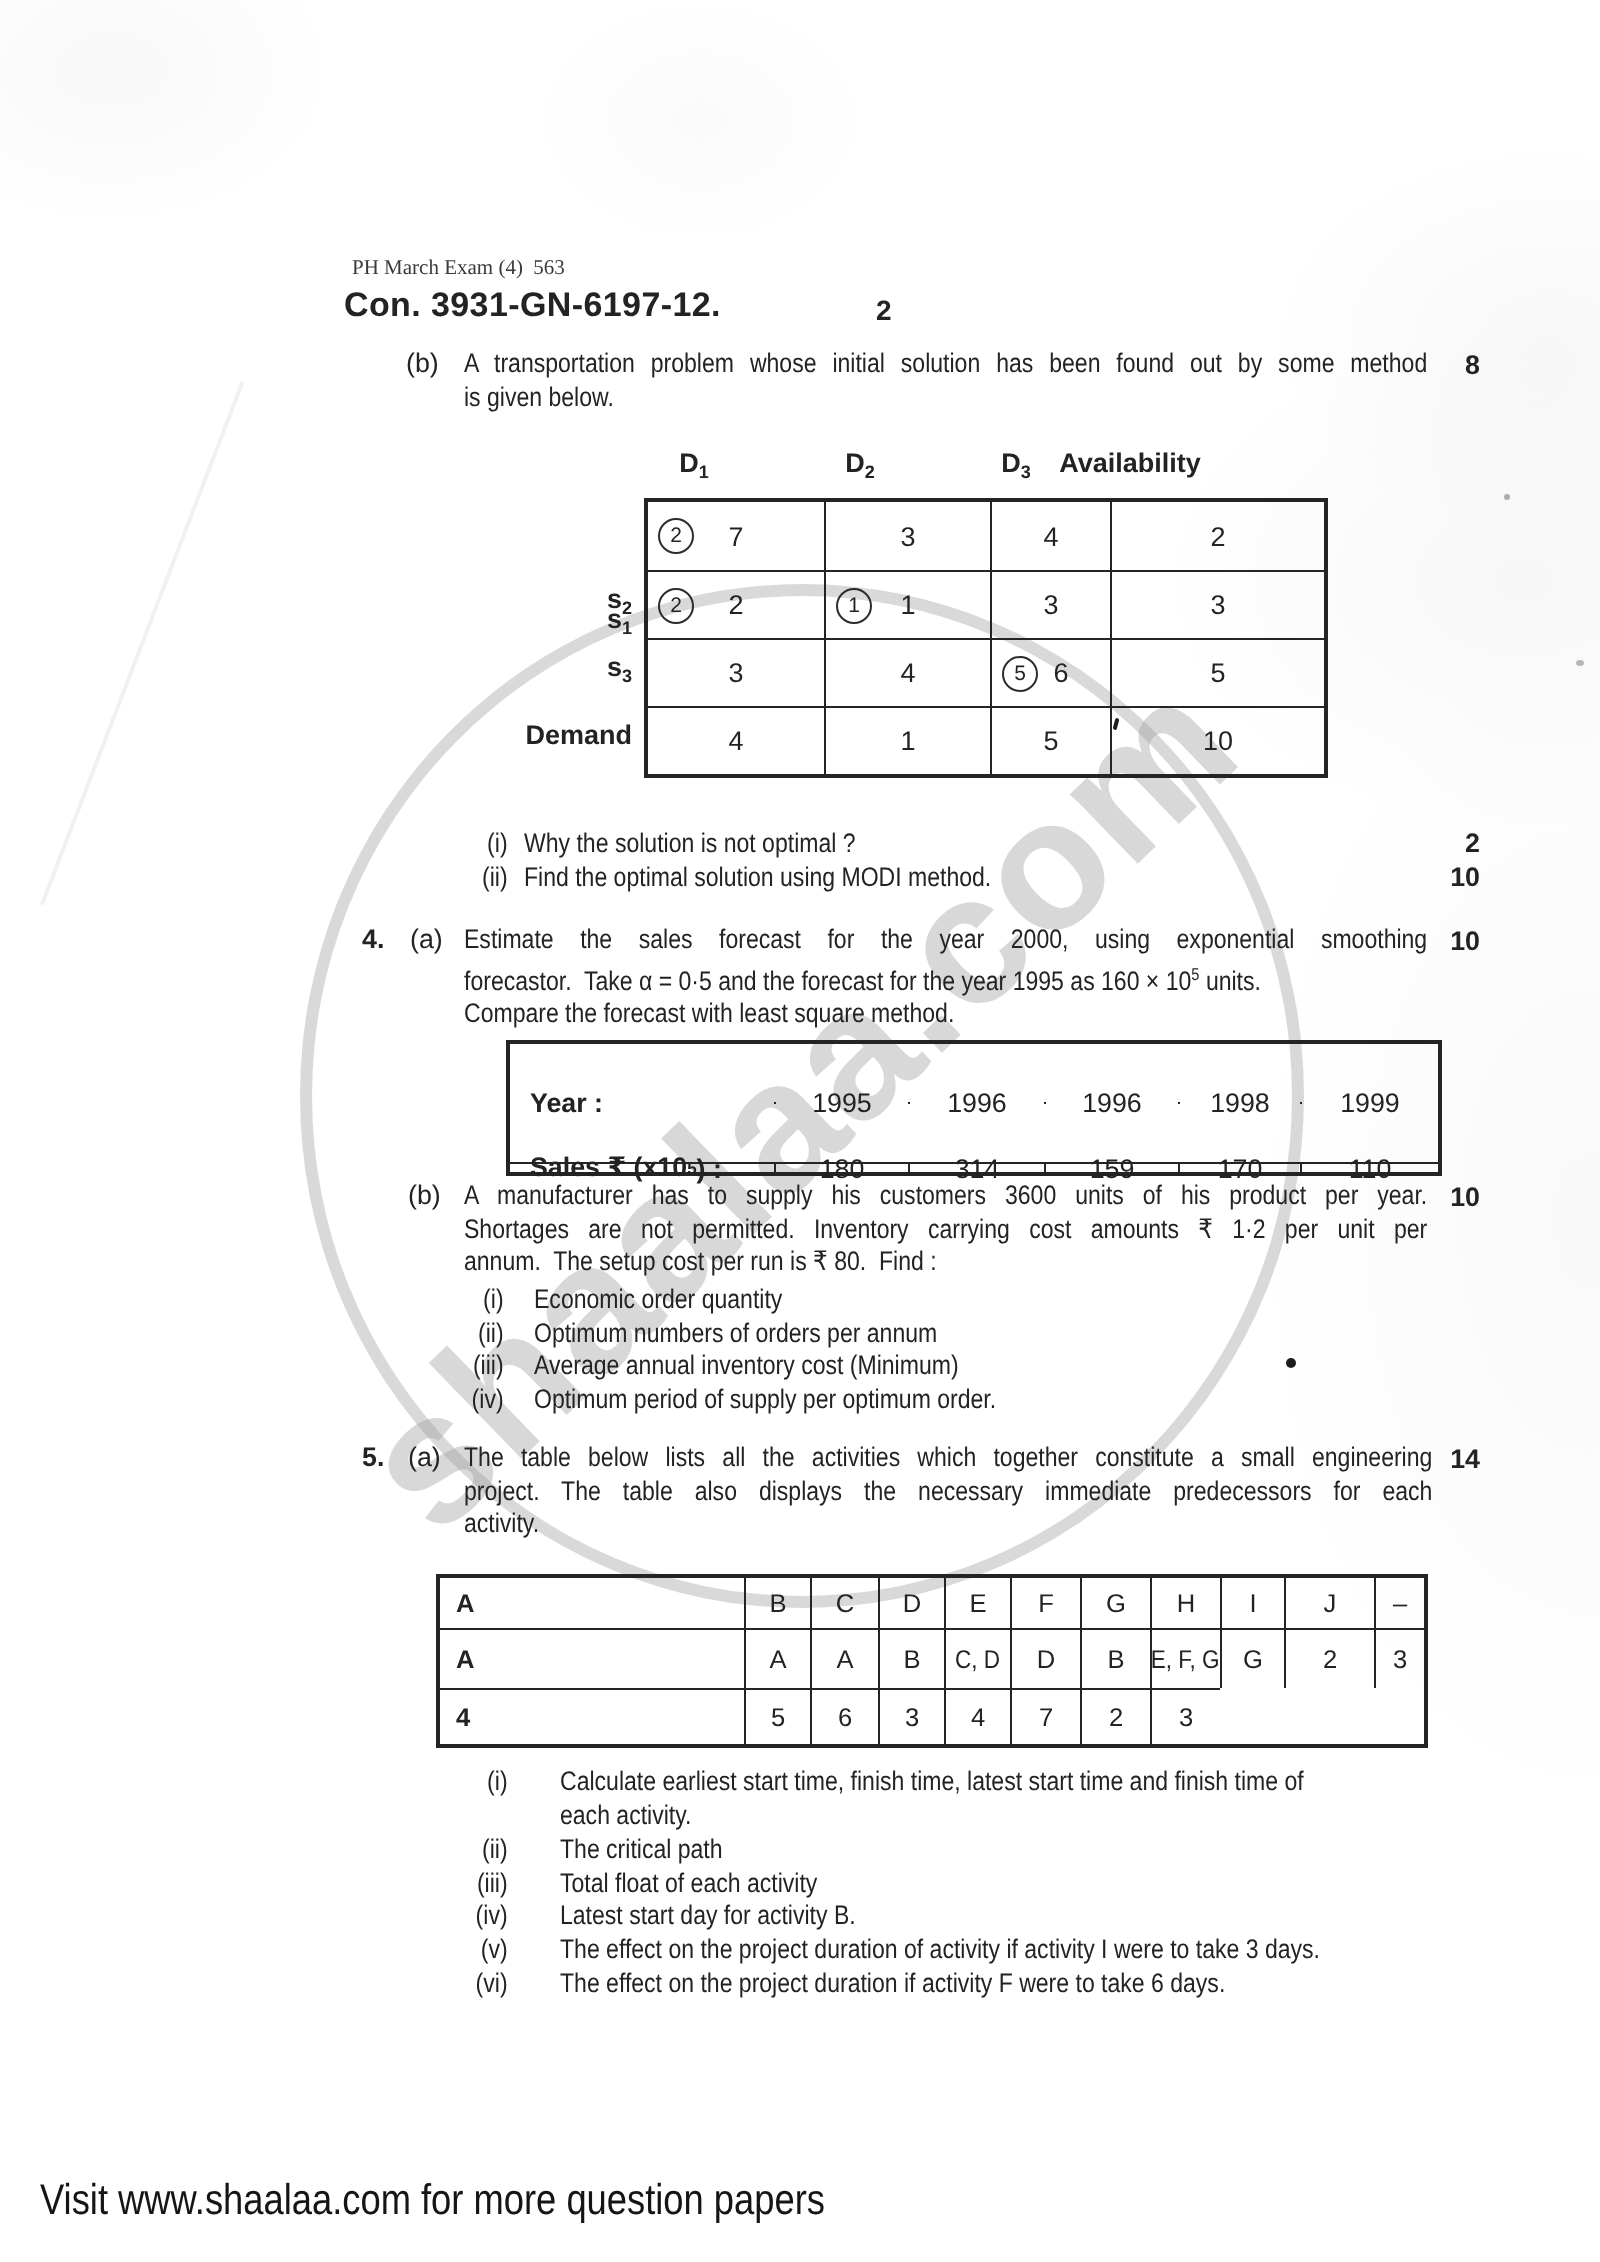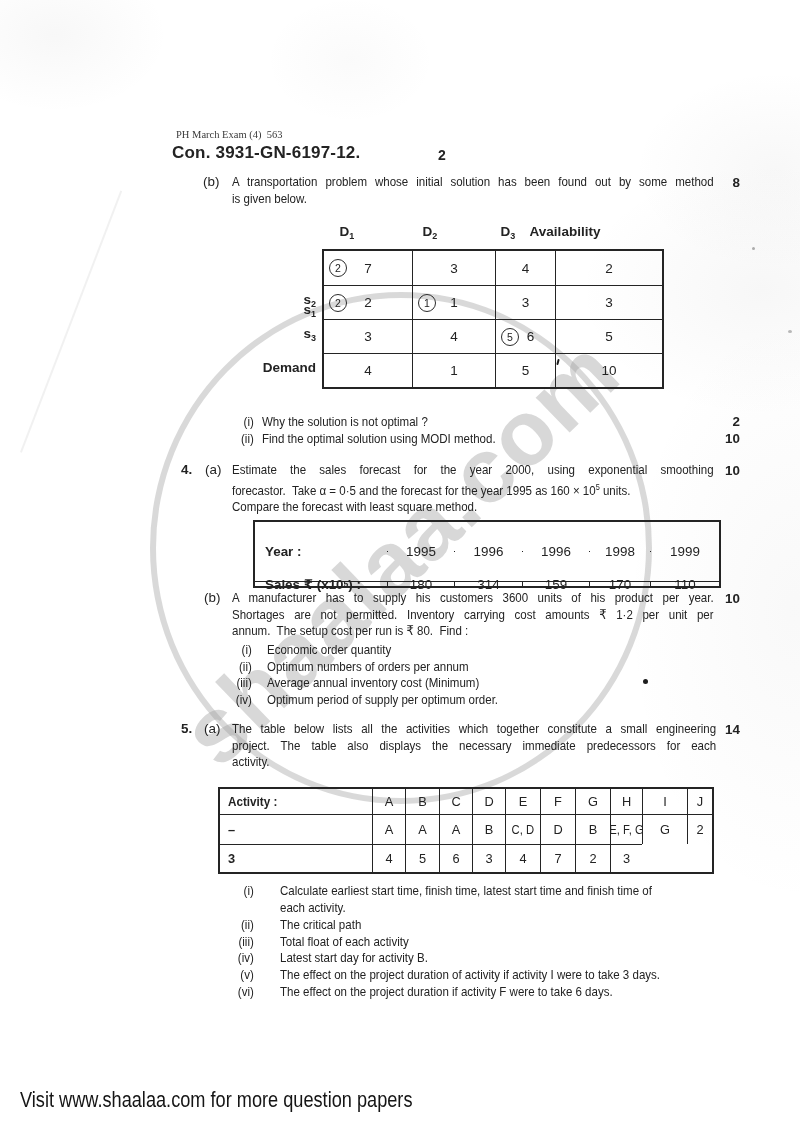--- a/index.html
+++ b/index.html
@@ -222,23 +222,20 @@
   <div class="qlab" style="left:181px;top:721px;font-weight:bold;">5.</div>
   <div class="qlab" style="left:204px;top:721px;">(a)</div>
   <div class="blk cond" style="left:232px;top:721px;width:563px;">
     <div class="j">The table below lists all the activities which together constitute a small engineering</div>
     <div class="j">project. The table also displays the necessary immediate predecessors for each</div>
     <div class="n">activity.</div>
   </div>
   <div class="mark" style="top:722px;">14</div>
 
   <div class="agrid">
-    <div>
-        <span class="sq">Activity :</span>
-      </div>
     <div>A</div>
     <div>B</div>
     <div>C</div>
     <div>D</div>
     <div>E</div>
     <div>F</div>
     <div>G</div>
     <div>H</div>
     <div>I</div>
     <div>J</div>

